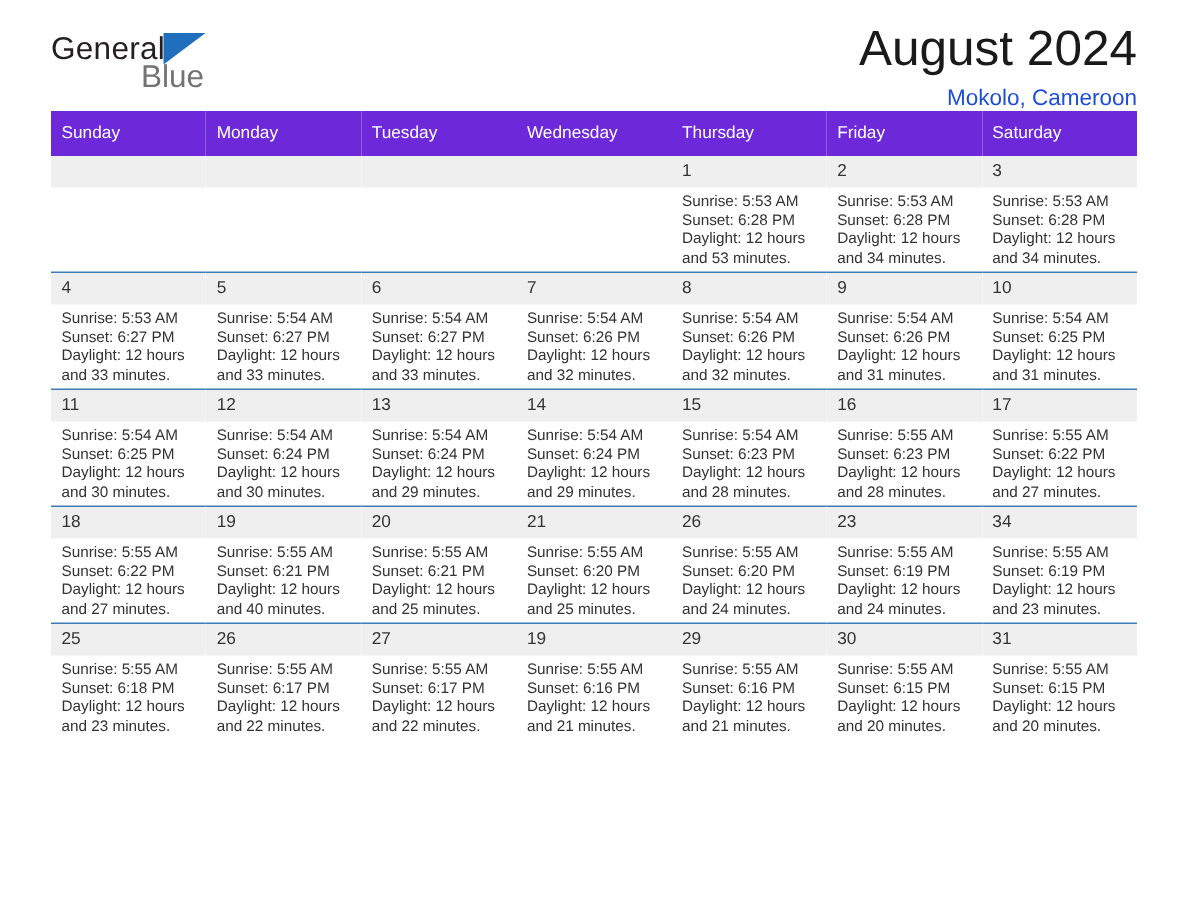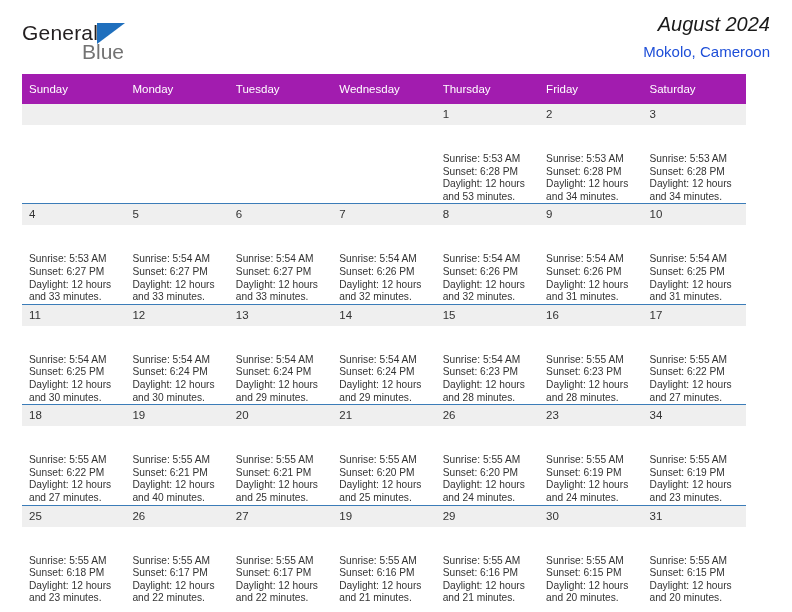--- a/index.html
+++ b/index.html
@@ -13,21 +13,21 @@
     font-family: "Liberation Sans", sans-serif;
     color: #222222;
     overflow: hidden;
   }
 
   .page {
     position: relative;
     width: 792px;
     height: 526px;
     box-sizing: border-box;
-    padding: 0 22px;
+    padding: 0 34px;
   }
 
   
   .topbar {
     position: relative;
     height: 74px;
     display: flex;
     align-items: flex-start;
     justify-content: space-between;
   }
@@ -61,42 +61,41 @@
     display: block;
     margin-left: 60px;
     margin-top: -3px;
   }
 
   .titles {
     text-align: right;
     margin-top: 14px;
   }
   .cal-title {
-    font-size: 20px;
+    font-size: 33px;
     font-weight: normal;
     color: #1a1a1a;
     line-height: 1.08;
     white-space: nowrap;
-    font-style: italic;
   }
   .cal-sub {
     font-size: 15px;
     color: #1d4ed8;
     margin-top: 7px;
     white-space: nowrap;
   }
 
   
   .calendar {
     width: 724px;
     border-collapse: collapse;
     table-layout: fixed;
   }
   .calendar th {
-    background: #a21caf;
+    background: #6d28d9;
     color: #ffffff;
     font-size: 11.5px;
     font-weight: normal;
     text-align: left;
     padding: 6px 0 6px 7px;
     height: 18px;
     border: none;
   }
   .calendar td {
     width: 103.4px;
@@ -117,21 +116,20 @@
     color: #333333;
     padding: 4px 0 4px 7px;
     height: 13px;
     line-height: 13px;
   }
   .daybody {
     padding: 4px 6px 0 7px;
     font-size: 10.2px;
     line-height: 12.6px;
     color: #333333;
-    margin-top: 24px;
   }
   .daybody div {
     white-space: nowrap;
   }
   td.empty .daybody { visibility: hidden; }
 </style>
 </head>
 <body>
 
 <div class="page">

